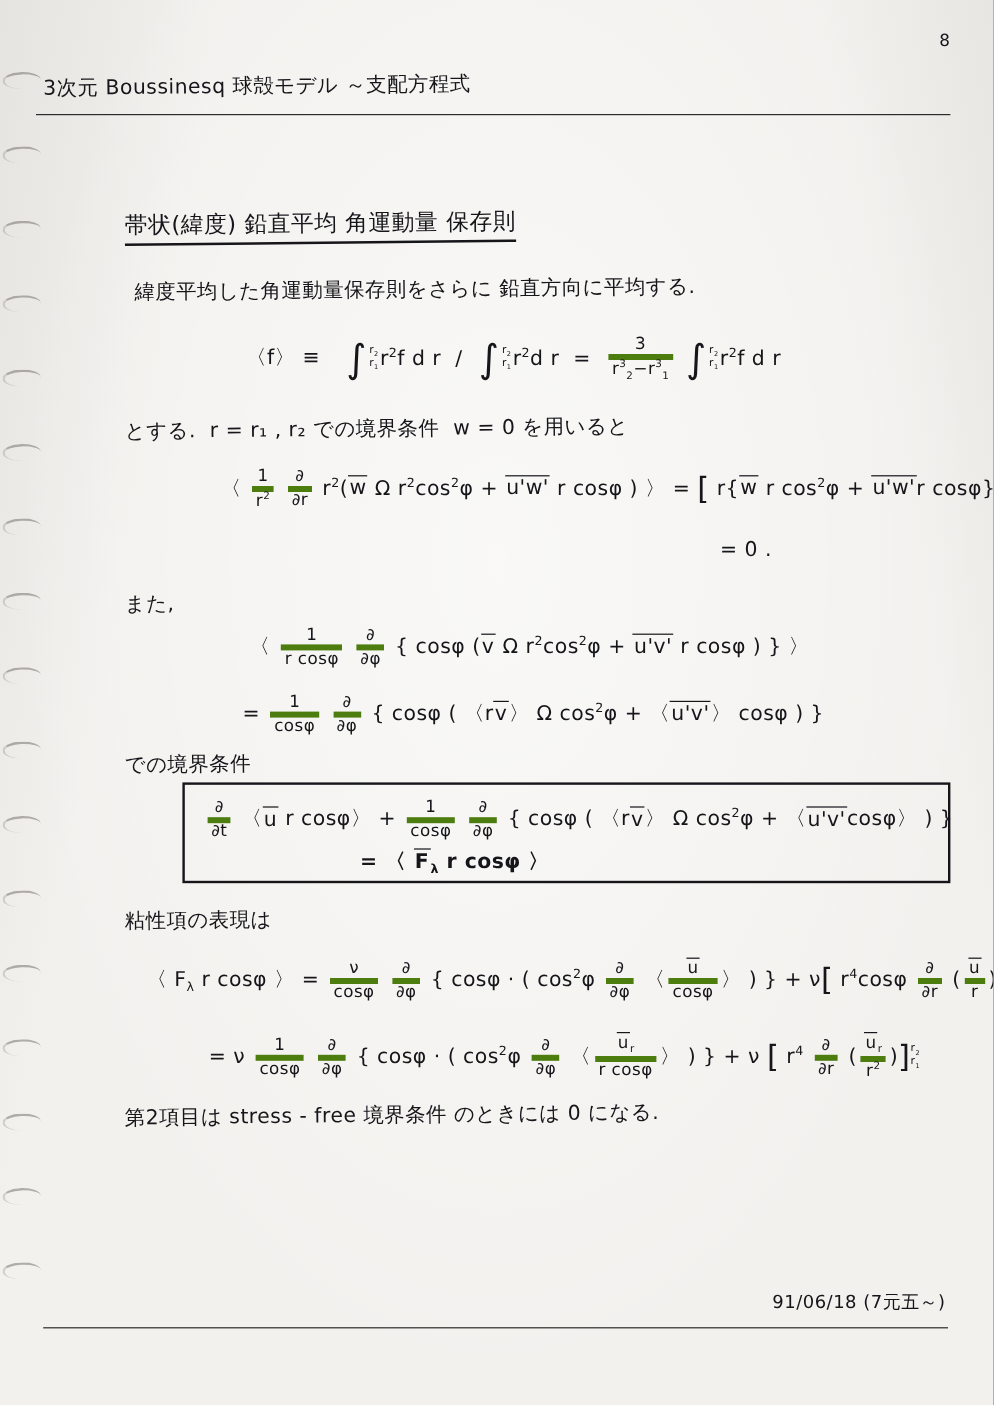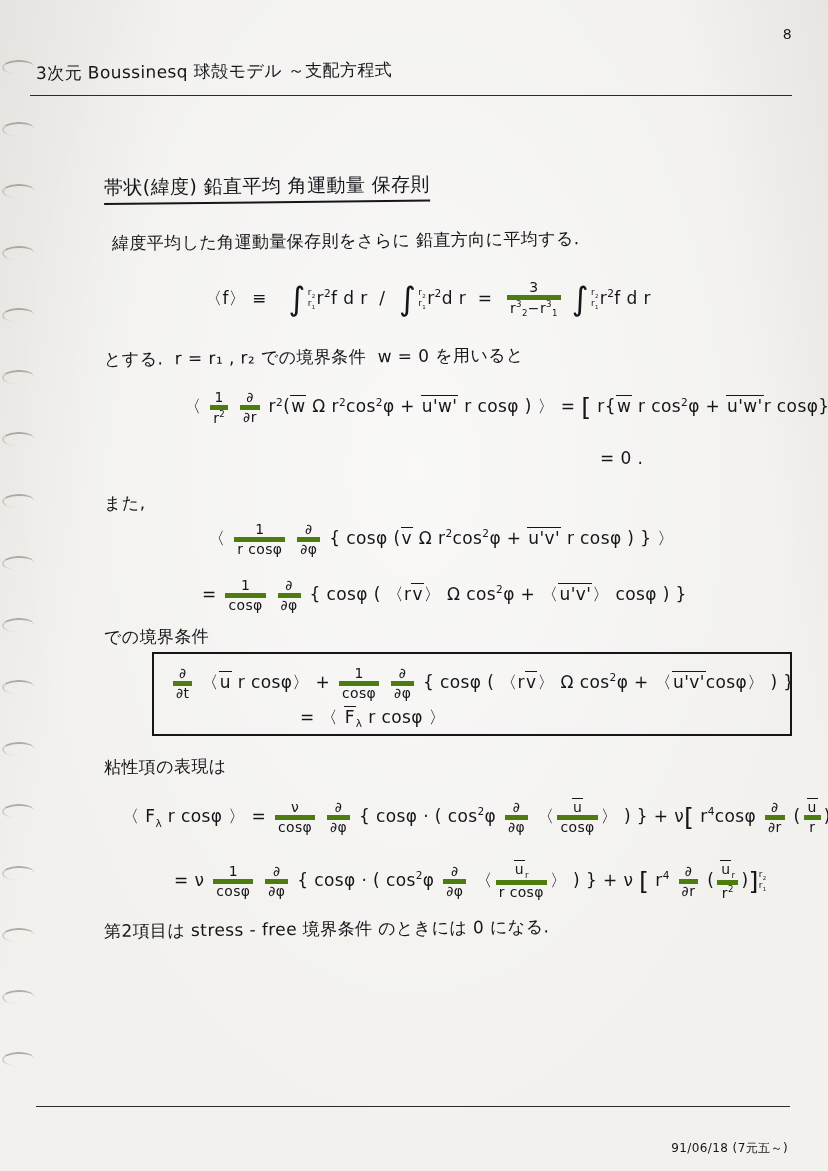--- a/index.html
+++ b/index.html
@@ -116,22 +116,22 @@
     position: absolute;
     left: 36px;
     top: 1106px;
     width: 754px;
     height: 1px;
     background: #2b2b2b;
   }
   .date {
     position: absolute;
     right: 40px;
-    top: 1140px;
-    font-size: 12px;
+    top: 1076px;
+    font-size: 15px;
     text-align: right;
   }
 </style>
 </head>
 <body>
 
 <div id="page">
 
   <div id="paper-texture"></div>
 
@@ -203,21 +203,21 @@
   <div class="hw sz-body skewy" style="left:104px; top:626px;">での境界条件</div>
 
   <div class="boxed" style="left:152px; top:652px; width:640px; height:84px;"></div>
   <div class="hw sz-math mathline" style="left:170px; top:666px;">
     <span class="frac"><span class="num">∂</span><span class="den">∂t</span></span>
     〈<span class="ovl">u</span> r cosφ〉 +
     <span class="frac"><span class="num">1</span><span class="den">cosφ</span></span>
     <span class="frac"><span class="num">∂</span><span class="den">∂φ</span></span>
     { cosφ ( 〈r<span class="ovl">v</span>〉 Ω cos<span class="sup">2</span>φ + 〈<span class="ovl">u'v'</span>cosφ〉 ) }
   </div>
-  <div class="hw sz-math mathline" style="left:300px; top:706px;">
+  <div class="hw sz-math mathline" style="left:300px; top:706px;font-weight:bold;">
     = 〈 <span class="ovl">F</span><span class="sub">λ</span> r cosφ 〉
   </div>
 
   <div class="hw sz-body skewy" style="left:104px; top:756px;">粘性項の表現は</div>
 
   <div class="hw sz-math mathline" style="left:122px; top:800px;">
     〈 F<span class="sub">λ</span> r cosφ 〉 =
     <span class="frac"><span class="num">ν</span><span class="den">cosφ</span></span>
     <span class="frac"><span class="num">∂</span><span class="den">∂φ</span></span>
     { cosφ · ( cos<span class="sup">2</span>φ

